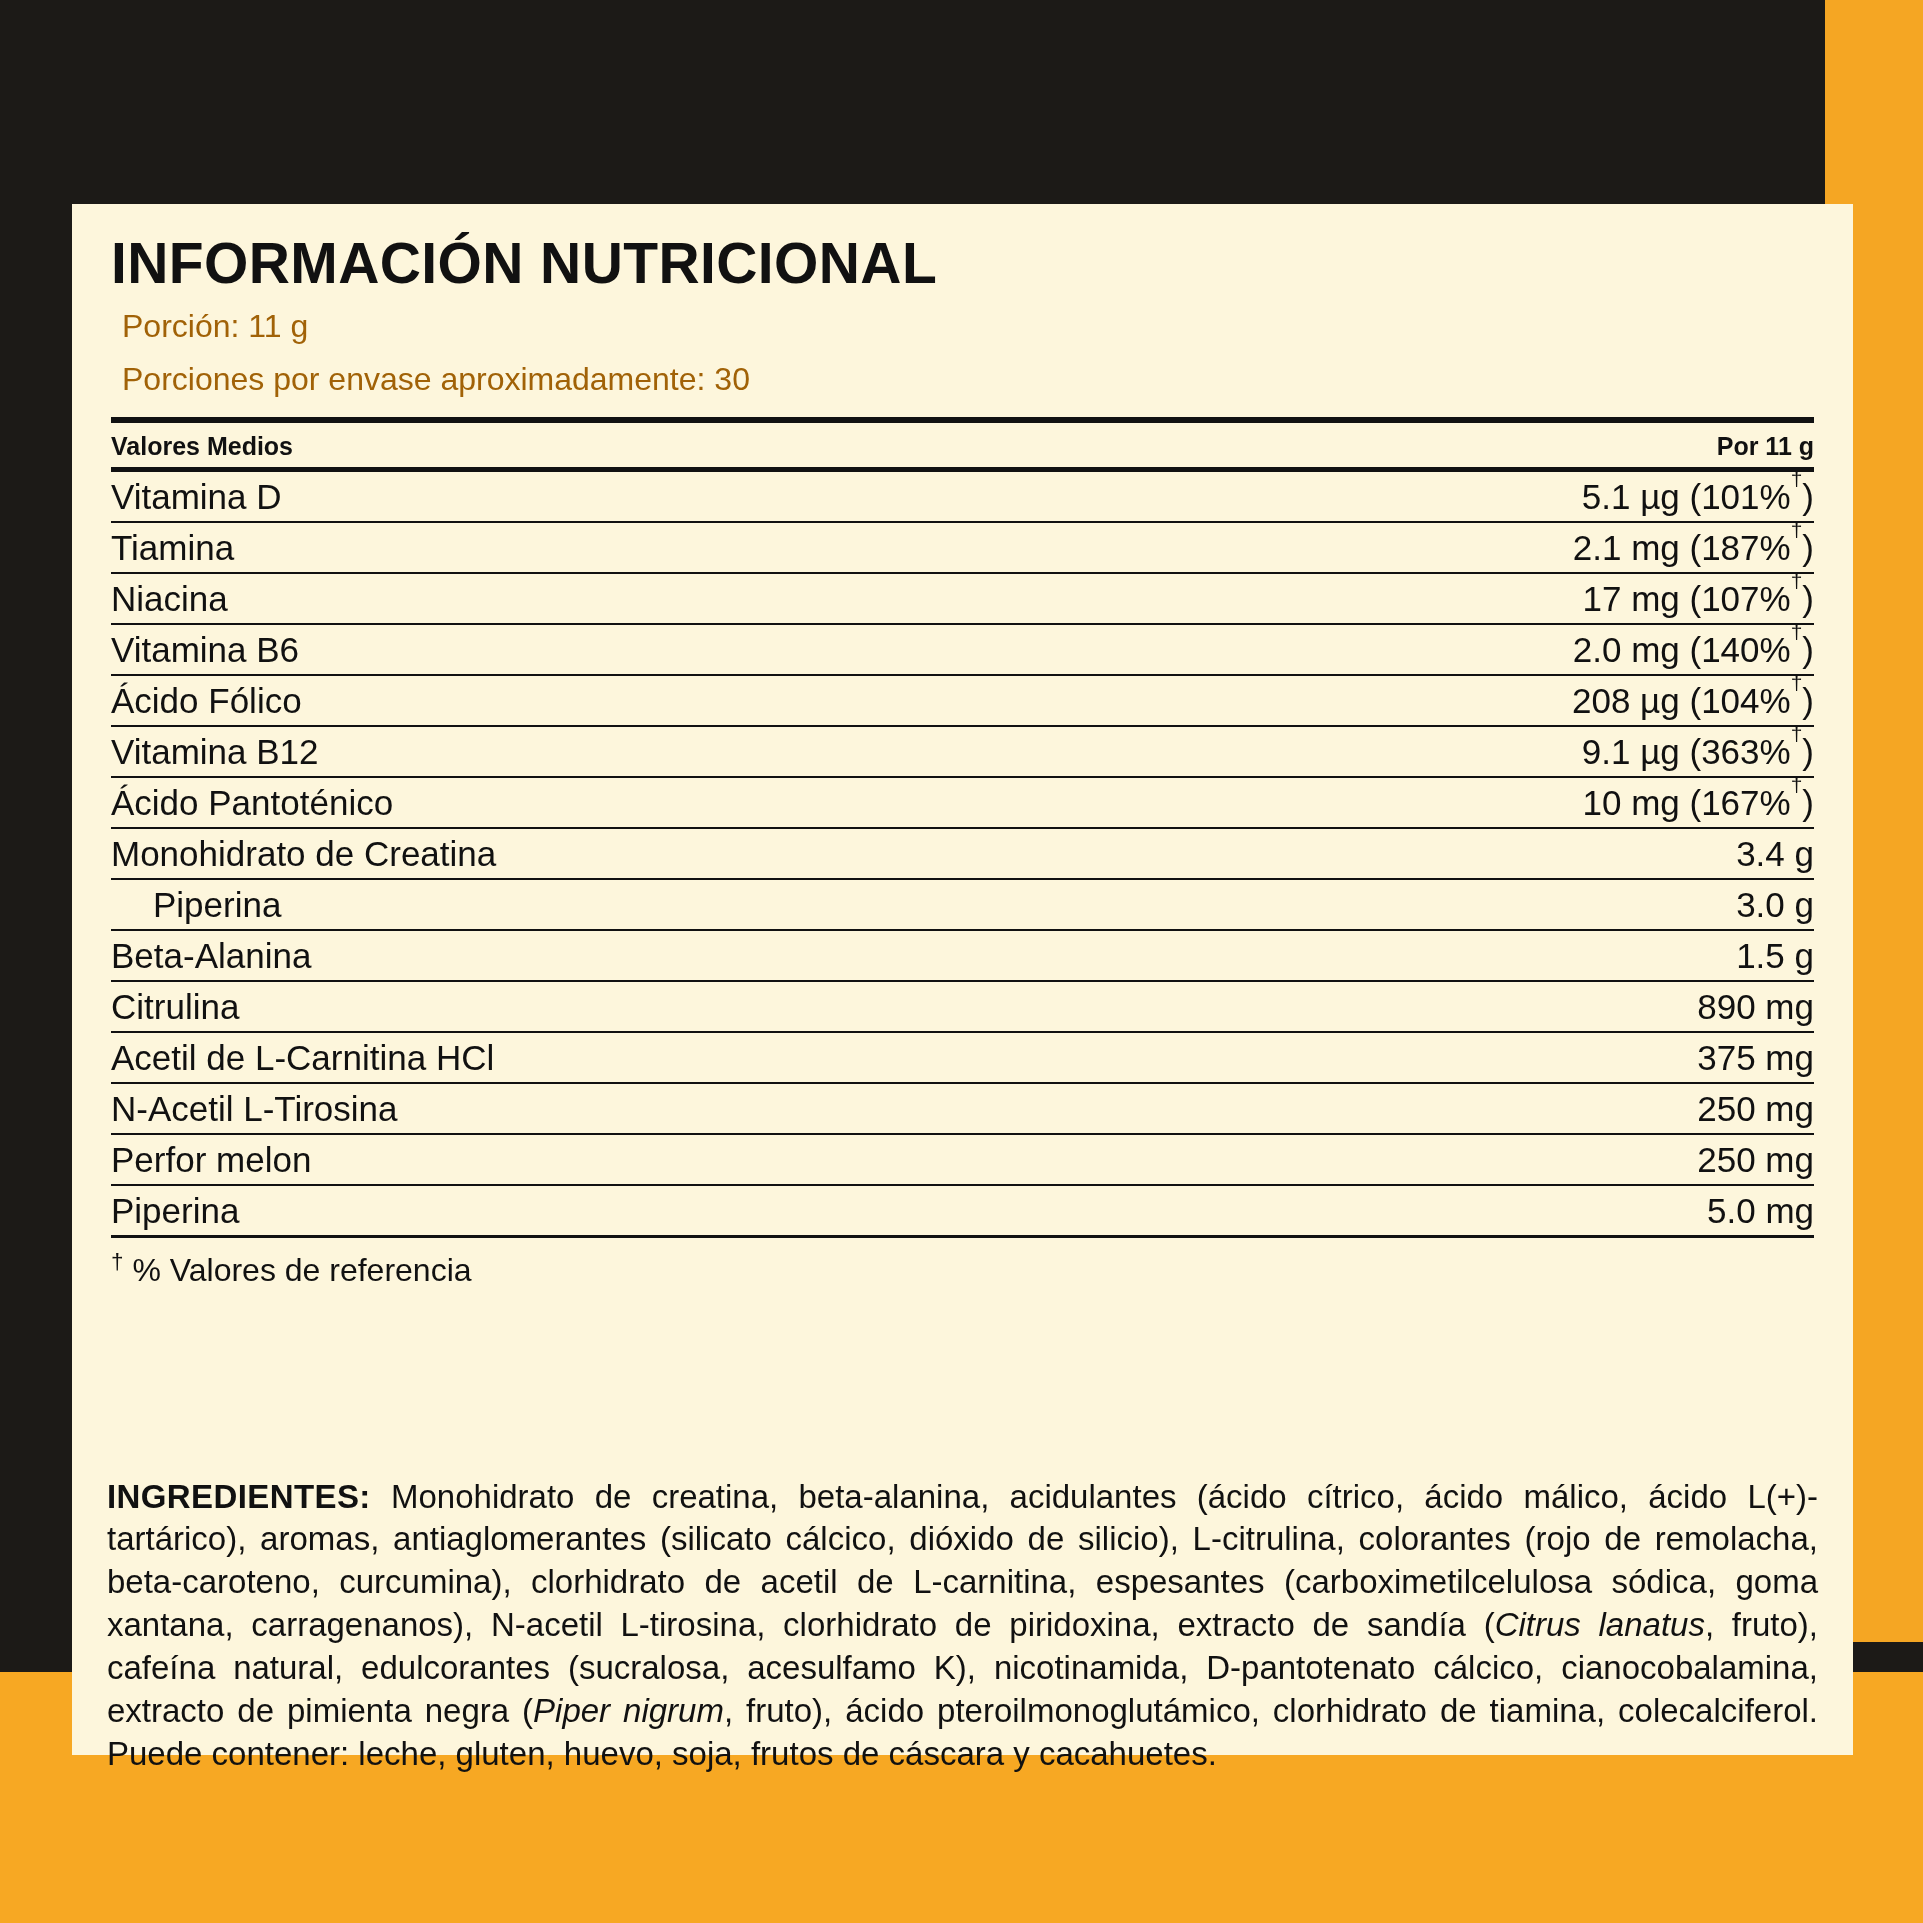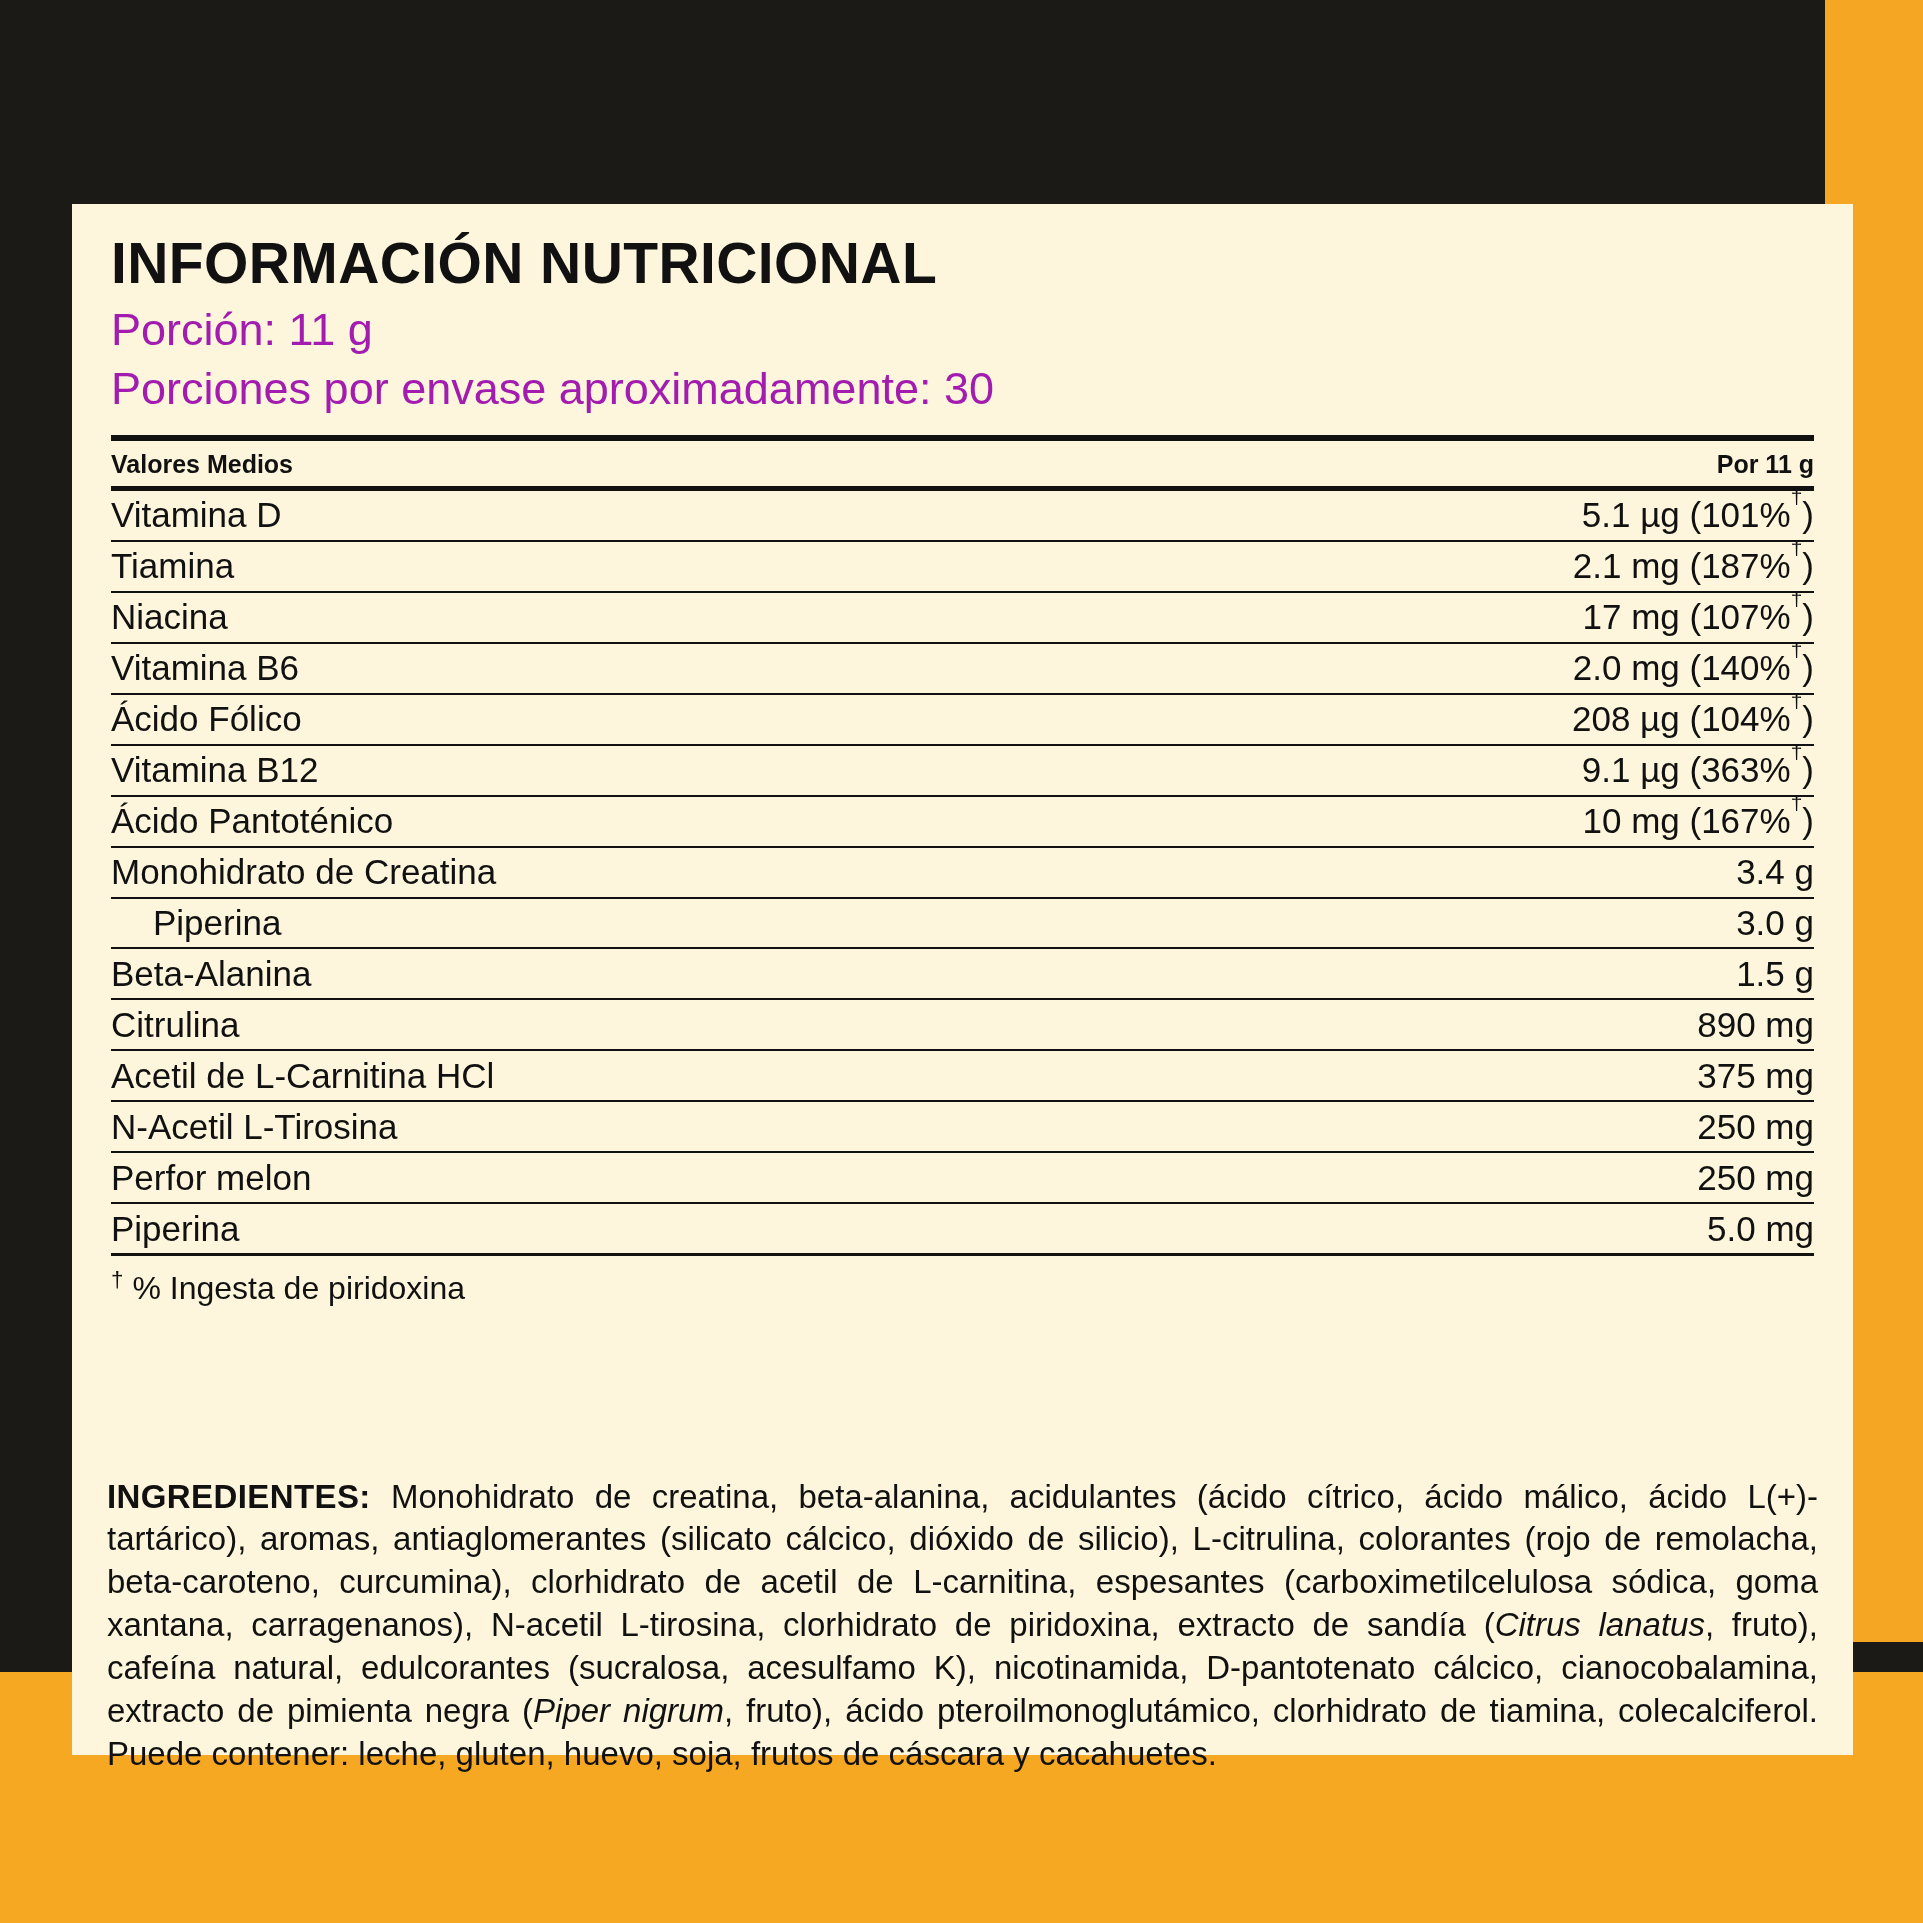--- a/index.html
+++ b/index.html
@@ -64,24 +64,24 @@
 
   h1.title {
     font-size: 57px;
     font-weight: bold;
     letter-spacing: 0.4px;
     margin: 0 0 6px 0;
     color: #111;
     line-height: 1.05;
   }
   .subline {
-    font-size: 45px;
-    color: #a21caf;
+    font-size: 32px;
+    color: #a16207;
     line-height: 1.32;
-    margin: 0;
+    margin: 11px;
   }
 
   table.nutri {
     width: 100%;
     border-collapse: collapse;
     margin-top: 16.5px;
   }
   table.nutri td {
     font-size: 35px;
     color: #111;
@@ -215,21 +215,21 @@
         </tr>
         <tr class="last">
           <td class="name">Piperina</td>
           <td class="val"><span>5.0 mg</span></td>
         </tr>
       </tbody>
   </table>
 
   <div class="footnote">
     <sup>†</sup>
-    <span>% Ingesta de piridoxina</span>
+    <span>% Valores de referencia</span>
   </div>
 </section>
 
 <section class="panel panel-ingredients">
   <p class="ing-text">
     <b>INGREDIENTES:</b><span> Monohidrato de creatina, beta-alanina, acidulantes (ácido cítrico, ácido málico, ácido L(+)-tartárico), aromas, antiaglomerantes (silicato cálcico, dióxido de silicio), L-citrulina, colorantes (rojo de remolacha, beta-caroteno, curcumina), clorhidrato de acetil de L-carnitina, espesantes (carboximetilcelulosa sódica, goma xantana, carragenanos), N-acetil L-tirosina, clorhidrato de piridoxina, extracto de sandía (</span><i>Citrus lanatus</i><span>, fruto), cafeína natural, edulcorantes (sucralosa, acesulfamo K), nicotinamida, D-pantotenato cálcico, cianocobalamina, extracto de pimienta negra (</span><i>Piper nigrum</i><span>, fruto), ácido pteroilmonoglutámico, clorhidrato de tiamina, colecalciferol. Puede contener: leche, gluten, huevo, soja, frutos de cáscara y cacahuetes.</span>
   </p>
 </section>
 
 

